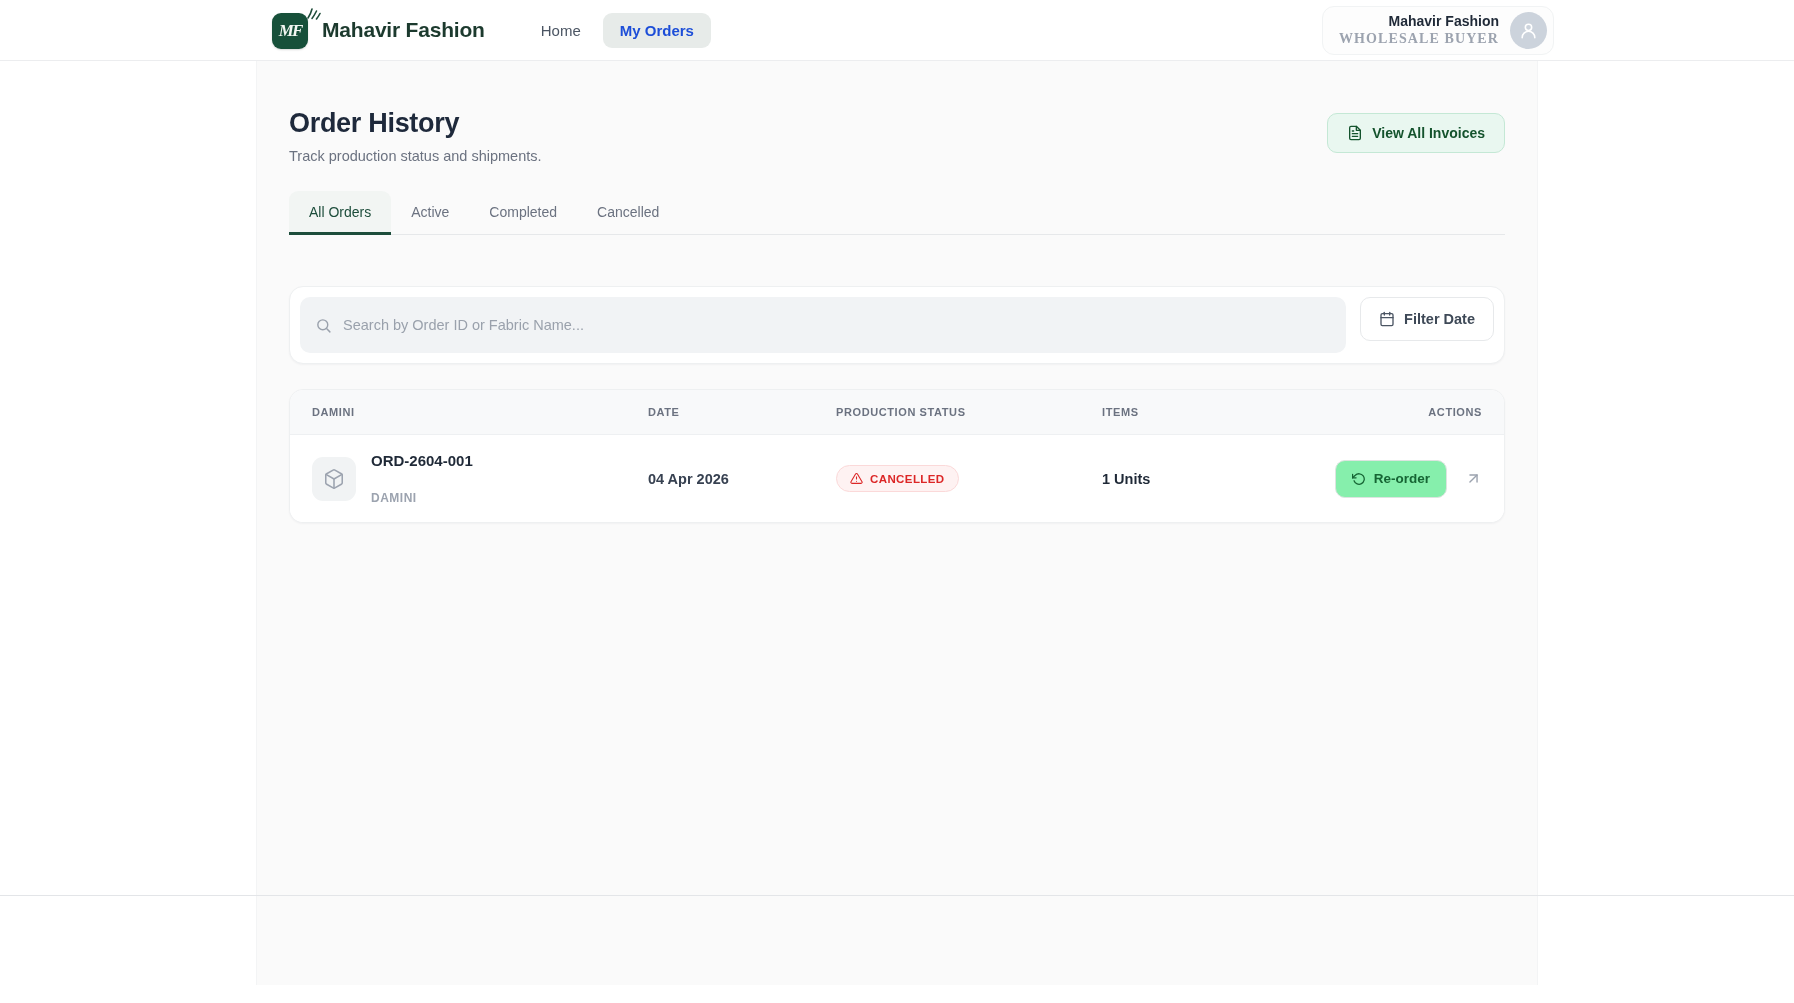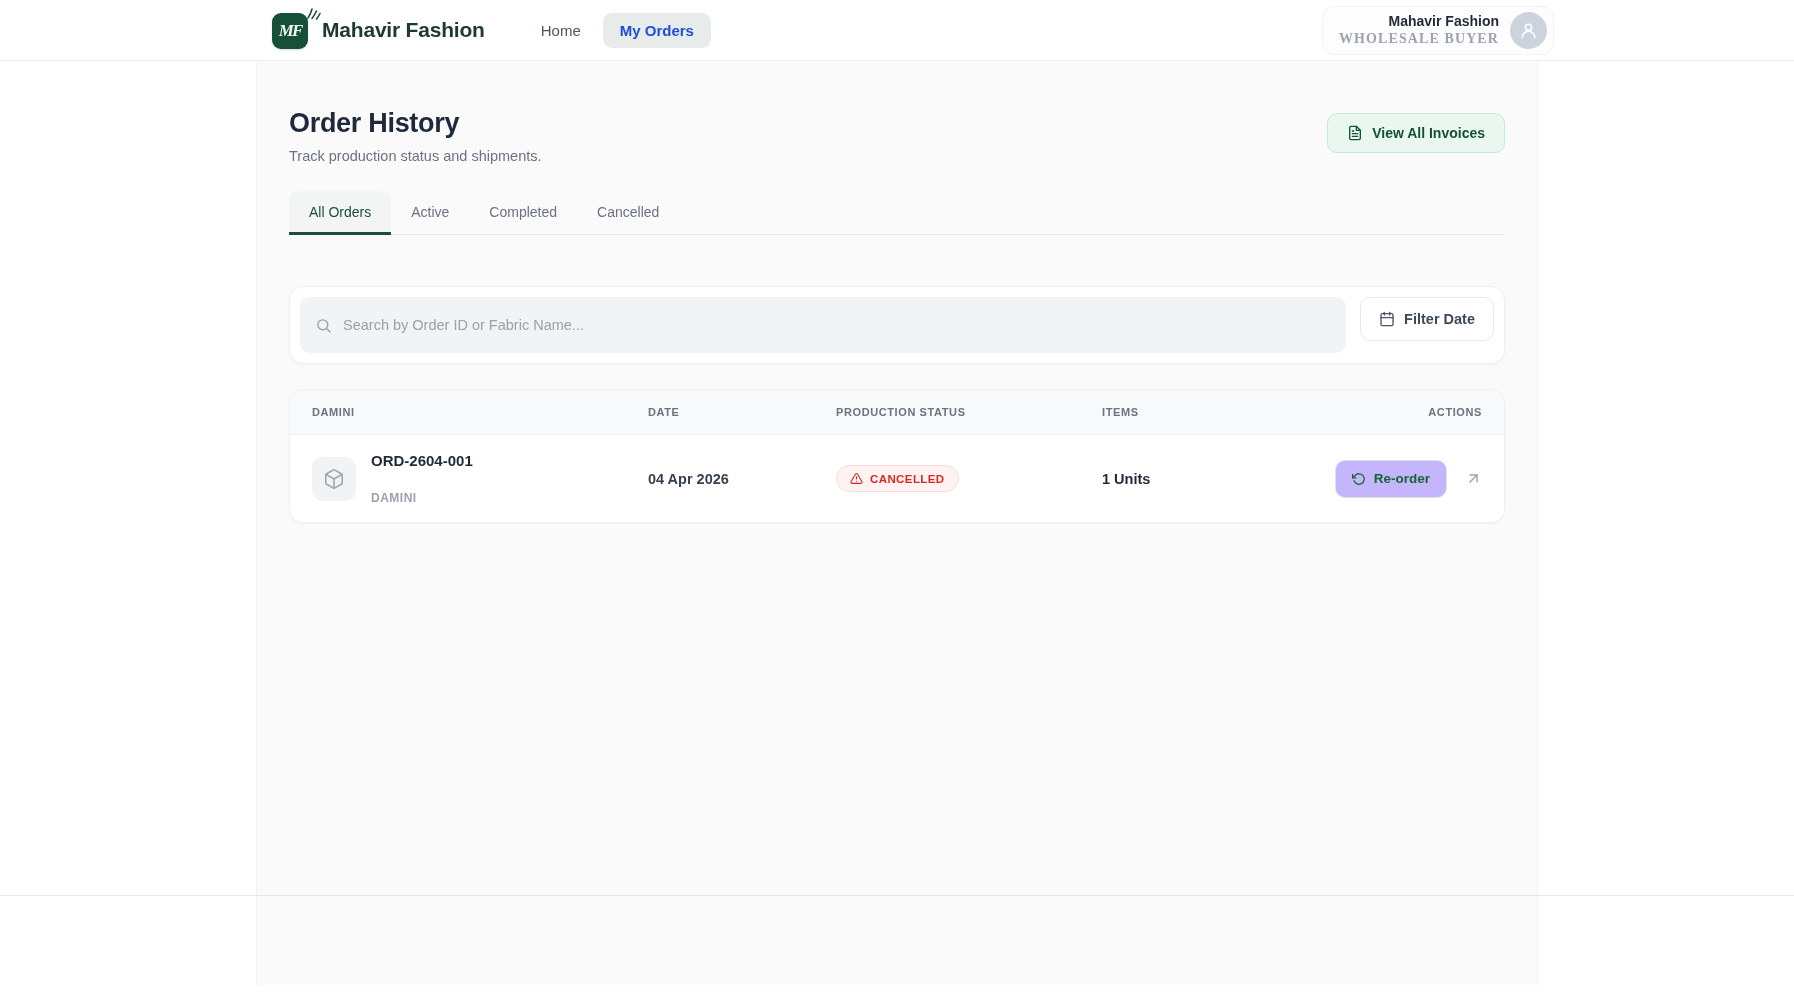--- a/index.html
+++ b/index.html
@@ -81,21 +81,21 @@
              display:flex; align-items:center; justify-content:center; flex:none; }
   .order-id { font-size:15px; font-weight:700; color:#1f2937; }
   .order-sub { font-size:12px; font-weight:600; color:#9ca3af; letter-spacing:0.5px; margin-top:22px; }
   .date-cell { font-size:14.5px; font-weight:600; color:#374151; }
   .status-badge { display:inline-flex; align-items:center; gap:7px; padding:6px 13px;
                   border-radius:999px; background:#fef2f2; border:1px solid #fbd9d9;
                   color:#dc2626; font-size:11.5px; font-weight:700; letter-spacing:0.4px; }
   .items-cell { font-size:14.5px; font-weight:700; color:#1f2937; }
   .actions-cell { display:flex; align-items:center; justify-content:flex-end; gap:18px; }
   .reorder-btn { display:flex; align-items:center; gap:8px; height:38px; padding:0 16px;
-                 background:#c4b5fd; border:1px solid #dde4e0; border-radius:10px;
+                 background:#86efac; border:1px solid #dde4e0; border-radius:10px;
                  font-size:13.5px; font-weight:700; color:#166534; cursor:pointer;
                  font-family:inherit; }
   .row-link { display:flex; align-items:center; cursor:pointer; }
   svg { display:block; }
 </style>
 </head>
 <body>
 
 <header class="navbar">
   <div class="nav-inner">

